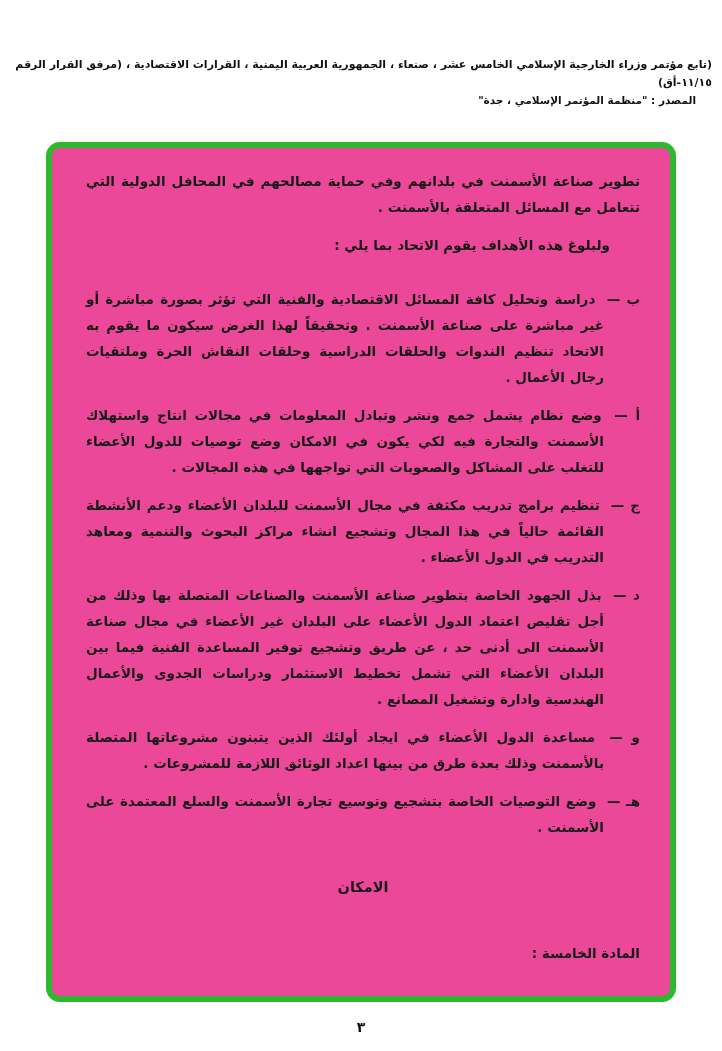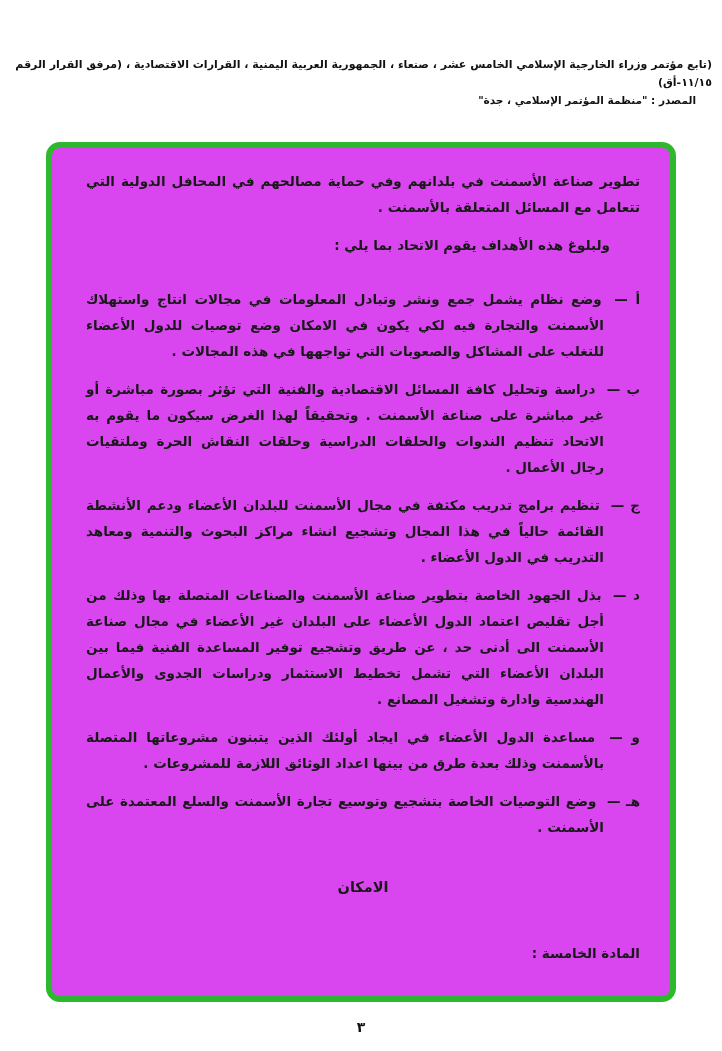--- a/index.html
+++ b/index.html
@@ -39,21 +39,21 @@
   .green-box {
     position: absolute;
     left: 46px;
     top: 142px;
     width: 630px;
     height: 860px;
     border: 6px solid var(--border-green, #2eb82e);
     border-radius: 14px;
     padding: 20px 30px 16px 34px;
     overflow: hidden;
-    background: #d946ef;
+    background: #ec4899;
   }
   .doc {
     direction: rtl;
     text-align: justify;
     font-size: 13.5px;
     font-weight: bold;
     line-height: 26px;
     color: #191919;
   }
   .para { margin-bottom: 12px; }
@@ -95,25 +95,25 @@
     <div class="header-line2">المصدر : "منظمة المؤتمر الإسلامي ، جدة"</div>
   </div>
 
   <div class="green-box">
     <div class="doc">
 
       <p class="para">تطوير صناعة الأسمنت في بلدانهم وفي حماية مصالحهم في المحافل الدولية التي تتعامل مع المسائل المتعلقة بالأسمنت .</p>
 
       <p class="para lead">ولبلوغ هذه الأهداف يقوم الاتحاد بما يلي :</p>
 
+      <p class="item"><span class="marker">ب —</span>
+        <span>دراسة وتحليل كافة المسائل الاقتصادية والفنية التي تؤثر بصورة مباشرة أو غير مباشرة على صناعة الأسمنت . وتحقيقاً لهذا الغرض سيكون ما يقوم به الاتحاد تنظيم الندوات والحلقات الدراسية وحلقات النقاش الحرة وملتقيات رجال الأعمال .</span></p>
+
       <p class="item"><span class="marker">أ —</span>
         <span>وضع نظام يشمل جمع ونشر وتبادل المعلومات في مجالات انتاج واستهلاك الأسمنت والتجارة فيه لكي يكون في الامكان وضع توصيات للدول الأعضاء للتغلب على المشاكل والصعوبات التي تواجهها في هذه المجالات .</span></p>
-
-      <p class="item"><span class="marker">ب —</span>
-        <span>دراسة وتحليل كافة المسائل الاقتصادية والفنية التي تؤثر بصورة مباشرة أو غير مباشرة على صناعة الأسمنت . وتحقيقاً لهذا الغرض سيكون ما يقوم به الاتحاد تنظيم الندوات والحلقات الدراسية وحلقات النقاش الحرة وملتقيات رجال الأعمال .</span></p>
 
       <p class="item"><span class="marker">ج —</span>
         <span>تنظيم برامج تدريب مكثفة في مجال الأسمنت للبلدان الأعضاء ودعم الأنشطة القائمة حالياً في هذا المجال وتشجيع انشاء مراكز البحوث والتنمية ومعاهد التدريب في الدول الأعضاء .</span></p>
 
       <p class="item"><span class="marker">د —</span>
         <span>بذل الجهود الخاصة بتطوير صناعة الأسمنت والصناعات المتصلة بها وذلك من أجل تقليص اعتماد الدول الأعضاء على البلدان غير الأعضاء في مجال صناعة الأسمنت الى أدنى حد ، عن طريق وتشجيع توفير المساعدة الفنية فيما بين البلدان الأعضاء التي تشمل تخطيط الاستثمار ودراسات الجدوى والأعمال الهندسية وادارة وتشغيل المصانع .</span></p>
 
       <p class="item"><span class="marker">و —</span>
         <span>مساعدة الدول الأعضاء في ايجاد أولئك الذين يتبنون مشروعاتها المتصلة بالأسمنت وذلك بعدة طرق من بينها اعداد الوثائق اللازمة للمشروعات .</span></p>
 

